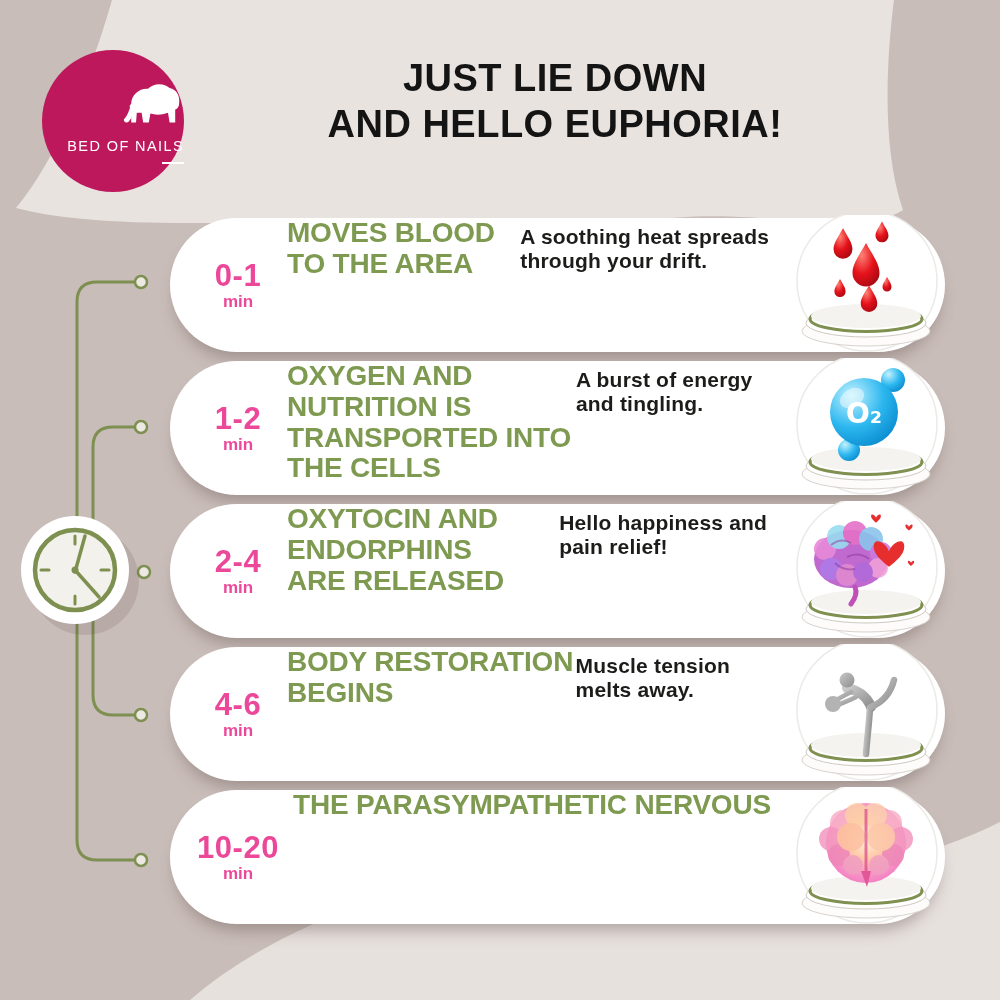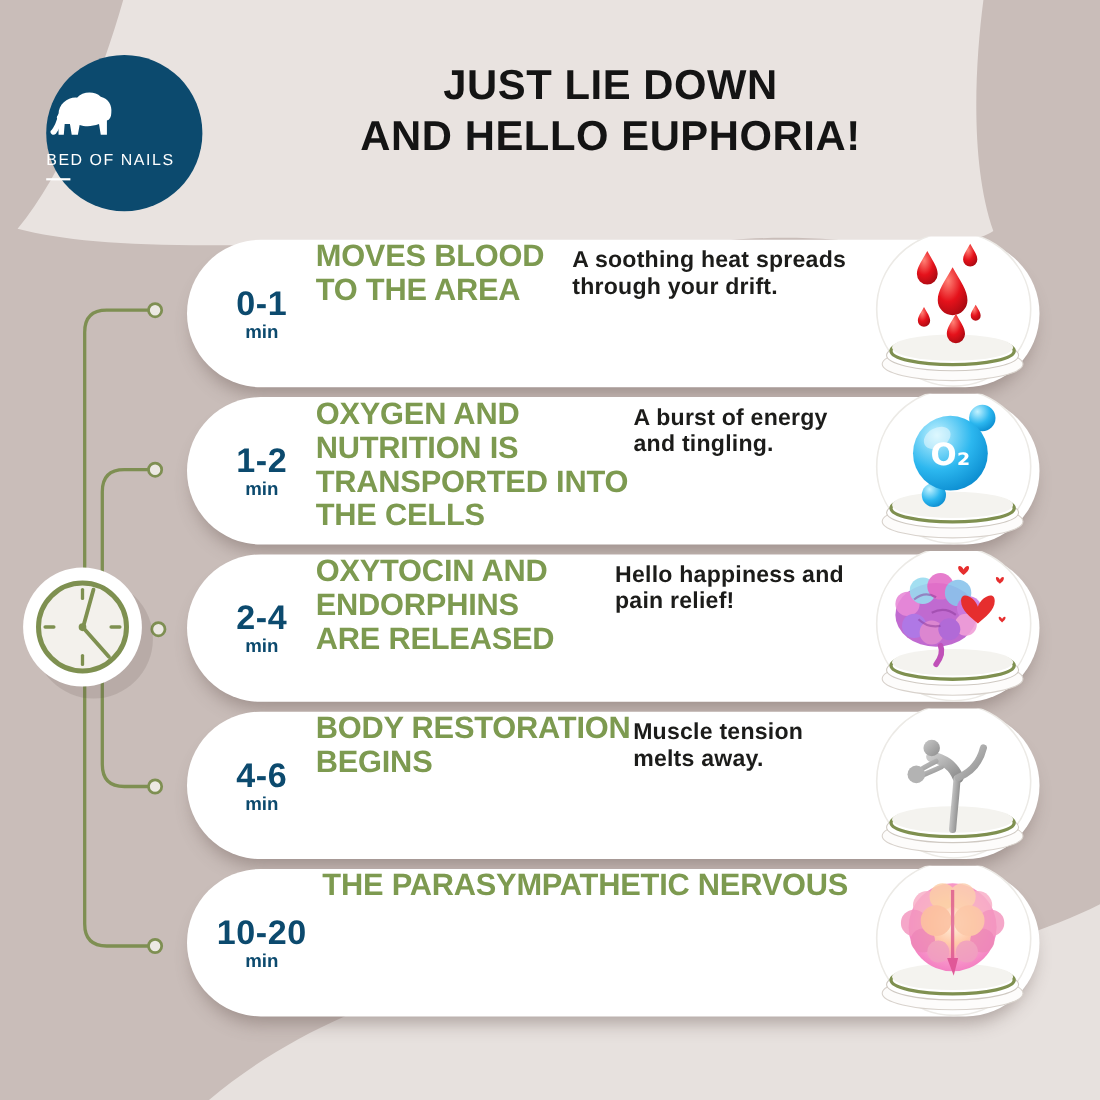--- a/index.html
+++ b/index.html
@@ -6,21 +6,21 @@
   body{
     width:1000px;height:1000px;position:relative;overflow:hidden;
     background:#c9bdb9;
     font-family:"Liberation Sans",sans-serif;
   }
   .bg-layer{position:absolute;left:0;top:0;width:1000px;height:1000px;pointer-events:none;}
 
   
   .logo{
     position:absolute;left:42px;top:50px;width:142px;height:142px;border-radius:50%;
-    background:#0c4a6e;display:flex;flex-direction:column;align-items:flex-start;justify-content:center;
+    background:#be185d;display:flex;flex-direction:column;align-items:flex-end;justify-content:center;
     z-index:5;
   }
   .logo .brand-name{color:#ffffff;font-size:14.5px;letter-spacing:1.4px;margin-top:9px;font-weight:400;}
   .logo .brand-dash{width:22px;height:2px;background:#ffffff;margin-top:8px;}
 
   
   .title{
     position:absolute;left:150px;top:56px;width:810px;text-align:center;
     font-size:38px;font-weight:bold;color:#141414;line-height:1.2;letter-spacing:.5px;z-index:4;
   }
@@ -28,21 +28,21 @@
   
   .timeline{position:absolute;left:0;top:0;width:1000px;height:1000px;z-index:2;pointer-events:none;}
 
   
   .card{
     position:absolute;left:170px;width:775px;height:134px;background:#ffffff;border-radius:67px;
     box-shadow:0 12px 16px -6px rgba(104,86,83,.45);z-index:3;
   }
   .card .time{
     position:absolute;left:14px;top:50%;transform:translateY(-50%);
-    width:108px;text-align:center;color:#0c4a6e;line-height:1;
+    width:108px;text-align:center;color:#ec4899;line-height:1;
   }
   .card .time .num{font-size:31px;font-weight:bold;letter-spacing:.5px;}
   .card .time .unit{font-size:17px;font-weight:bold;margin-top:2px;}
   .card .content{
     position:absolute;left:117px;right:168px;top:0;height:100%;
     display:flex;flex-direction:row;justify-content:center;
   }
   .heading{color:#7d9a50;font-size:28px;font-weight:bold;line-height:1.1;letter-spacing:-.2px;}
   .heading-line:empty{display:none;}
   .desc{color:#1c1c1a;font-size:21px;font-weight:bold;margin-top:7px;letter-spacing:.2px;}

